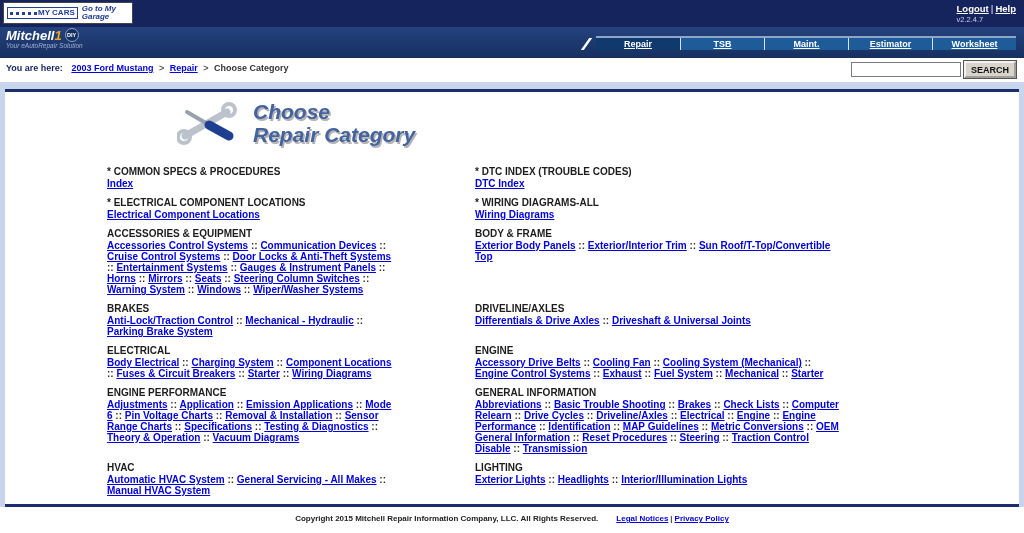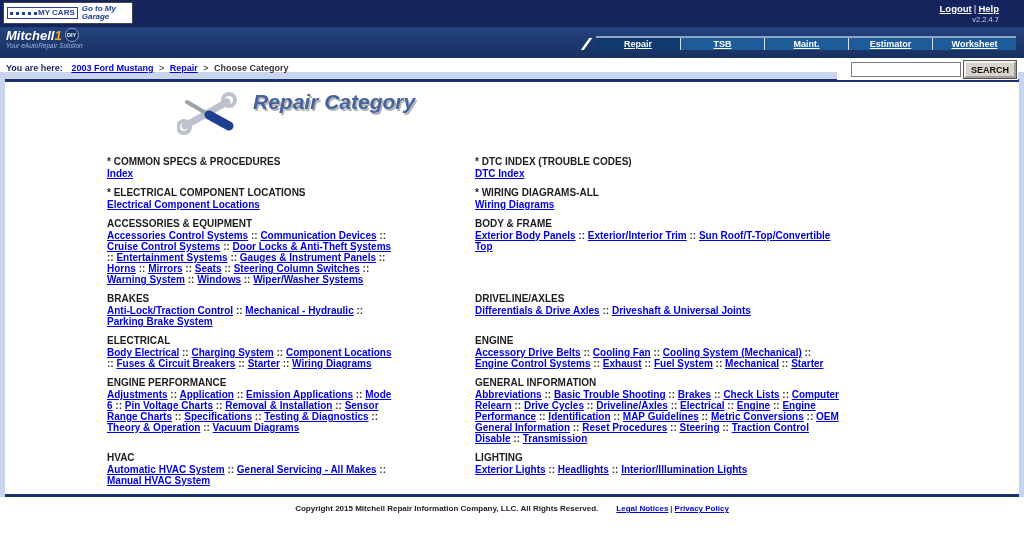--- a/index.html
+++ b/index.html
@@ -10,21 +10,21 @@
   }
   
   .topbar{ height:27px; background:#16245e; display:flex; justify-content:space-between; align-items:flex-start; }
   .garage-btn{ display:flex; align-items:center; gap:4px; background:#fff; border:1px solid #444;
     height:22px; margin:2px 0 0 3px; padding:1px 4px 1px 3px; cursor:pointer; }
   .plate{ border:1px solid #23409a; padding:0 2px 1px; display:flex; flex-direction:row; align-items:center; background:#fff;}
   .plate-top{ width:28px; height:3px; margin-top:1px;
     background:repeating-linear-gradient(90deg,#23409a 0 3px,transparent 3px 6px); }
   .plate-text{ font-size:8px; font-weight:bold; color:#23409a; line-height:9px; font-stretch:condensed; }
   .garage-label{ font-size:8px; font-weight:bold; font-style:italic; color:#1c3a94; width:46px; line-height:8.5px; }
-  .topbar-right{ text-align:right; padding:3px 25px 0 0; }
+  .topbar-right{ text-align:left; padding:3px 8px 0 0; }
   .top-links{ font-size:9.5px; font-weight:bold; color:#fff; }
   .top-links a{ color:#fff; text-decoration:underline; cursor:pointer; }
   .top-sep{ color:#aab4d4; margin:0 2px; }
   .version{ font-size:7.5px; color:#c7d0e8; margin-top:1px; }
   
   .logobar{ height:31px; background:linear-gradient(#24427e,#16305f); position:relative;padding-left:47px; }
   .logo{ position:absolute; left:6px; top:1px; cursor:pointer; }
   .logo-row{ display:flex; align-items:center; gap:3px; }
   .logo-text{ color:#fff; font-weight:bold; font-style:italic; font-size:13px; line-height:13px; }
   .logo-one{ color:#f5a81c; }
@@ -32,21 +32,21 @@
     color:#fff; font-size:5.5px; font-weight:bold; text-align:center; line-height:13px; }
   .tagline{ font-size:6.5px; color:#9fb0d8; font-style:italic; margin-top:0; }
   .tabs-wrap{ position:absolute; right:8px; top:9px; display:flex; align-items:flex-end; }
   .tab-slash{ width:10px; height:12px; border-right:3px solid #fff; transform:skewX(-35deg); margin-right:8px; }
   .tabs{ display:flex; border-top:2px solid #8fa5c8; }
   .tab{ min-width:84px; text-align:center; background:#1e5c99; color:#fff; font-size:9px; font-weight:bold;
     text-decoration:underline; line-height:12px; height:12px; border-left:1px solid #d8e0ee; cursor:pointer; }
   .tab:first-child{ border-left:none; }
   .tab.active{ background:#103a6e; }
   
-  .breadcrumb-row{ position:relative; height:14px; background:#fff; }
+  .breadcrumb-row{ position:relative; height:24px; background:#fff; }
   .breadcrumb{ font-size:9px; padding:5px 0 0 6px; color:#333; }
   .bc-prefix{ color:#16245e; font-weight:bold; margin-right:6px; }
   .bc-link{ color:#0000dd; font-weight:bold; text-decoration:underline; cursor:pointer; }
   .bc-sep{ color:#555; font-weight:bold; margin:0 3px; }
   .bc-current{ color:#333; font-weight:bold; }
   .search-box{ position:absolute; right:6px; top:1px; background:#fff; padding:2px 2px 2px 14px; display:flex; align-items:center; gap:3px; }
   .search-input{ width:110px; height:15px; border:1px solid #7a7a7a; font-size:10px; padding:0 2px; }
   .search-btn{ height:17px; background:#d8d4cc; border:2px outset #f4f2ee; outline:1px solid #555;
     font-size:9px; font-weight:bold; color:#111; padding:0 5px; cursor:pointer; font-family:"Liberation Sans",sans-serif; }
   
@@ -132,20 +132,21 @@
       <span>
         <svg width="62" height="46" viewBox="0 0 62 46">
           <path d="M8 36 L50 12" stroke="#bcc2cc" stroke-width="7" stroke-linecap="round"></path>
           <circle cx="7" cy="37" r="6" fill="none" stroke="#bcc2cc" stroke-width="4"></circle>
           <circle cx="52" cy="10" r="6" fill="none" stroke="#bcc2cc" stroke-width="4"></circle>
           <path d="M10 12 L34 26" stroke="#9aa1ad" stroke-width="4" stroke-linecap="round"></path>
           <path d="M32 25 L52 36" stroke="#1e3f8f" stroke-width="9" stroke-linecap="round"></path>
         </svg>
       </span>
       <div class="page-title">
+        <div>Choose</div>
         <div>Repair Category</div>
       </div>
     </div>
     <table class="cat-table">
       <tbody>
           <tr>
             <td class="cat-cell left">
               <div class="cat-heading">* COMMON SPECS &amp; PROCEDURES</div>
               <div class="cat-links"><a class="cat-link">Index</a></div>
             </td>

